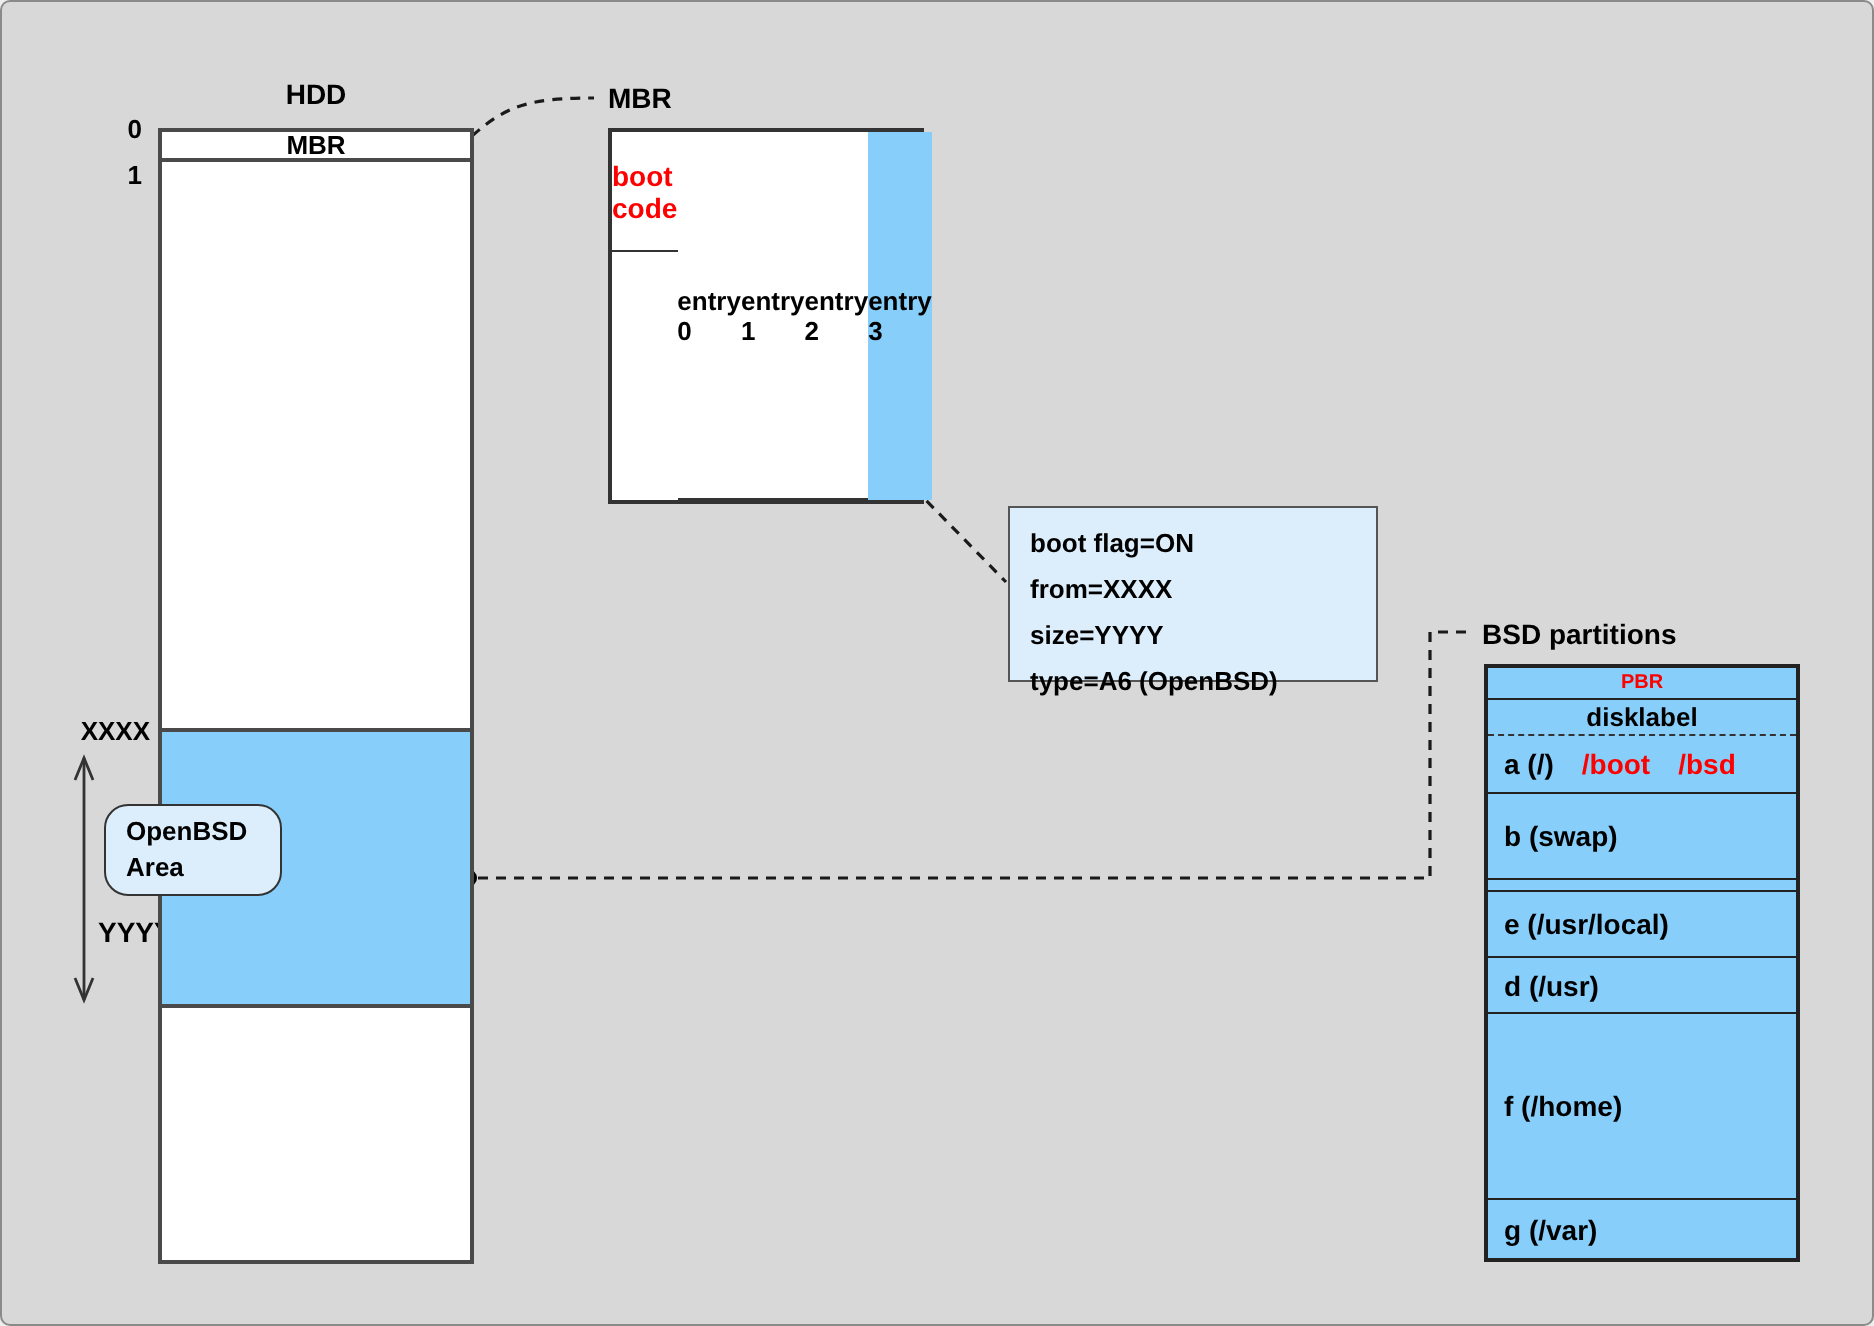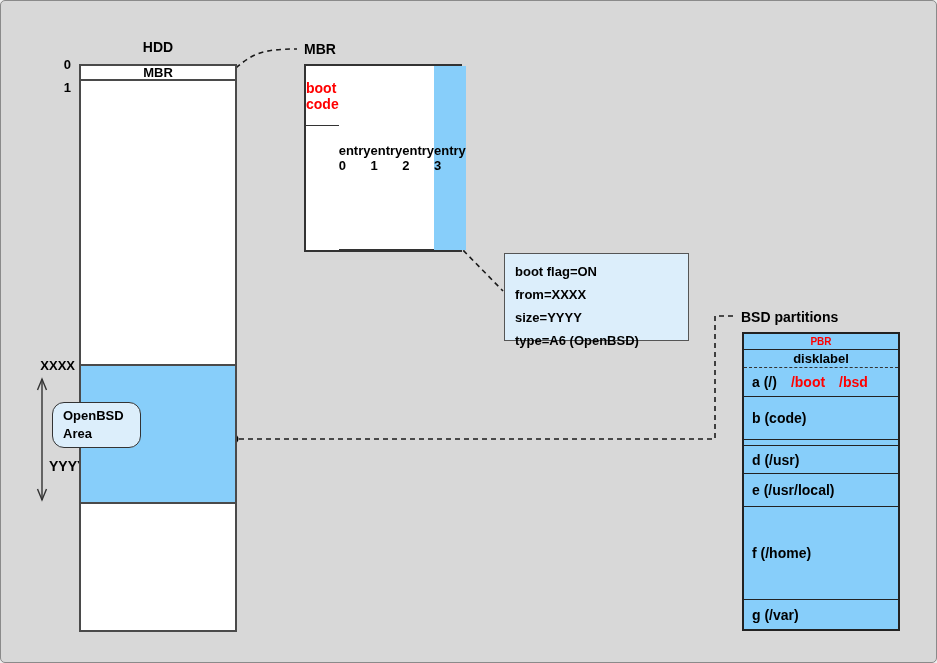--- a/index.html
+++ b/index.html
@@ -123,21 +123,21 @@
   </div>
 
   <div class="abs bsd-table">
     <div class="row center r-pbr">PBR</div>
     <div class="row center r-disklabel">disklabel</div>
     <div class="row r-a">
       <span>a (/)</span>
       <span class="red">/boot</span>
       <span class="red">/bsd</span>
     </div>
-    <div class="row r-b">b (code)</div>
+    <div class="row r-b">b (swap)</div>
     <div class="r-spacer"></div>
+    <div class="row r-e">e (/usr/local)</div>
     <div class="row r-d">d (/usr)</div>
-    <div class="row r-e">e (/usr/local)</div>
     <div class="row r-f">f (/home)</div>
     <div class="row r-g">g (/var)</div>
   </div>
 
 </div>
 
 </body></html>

